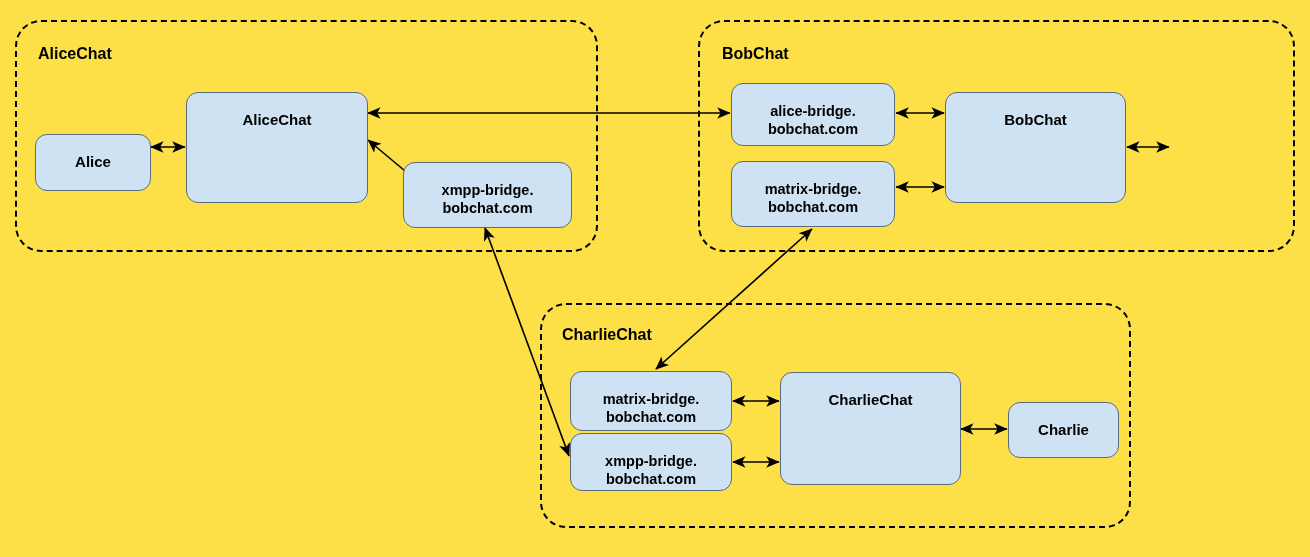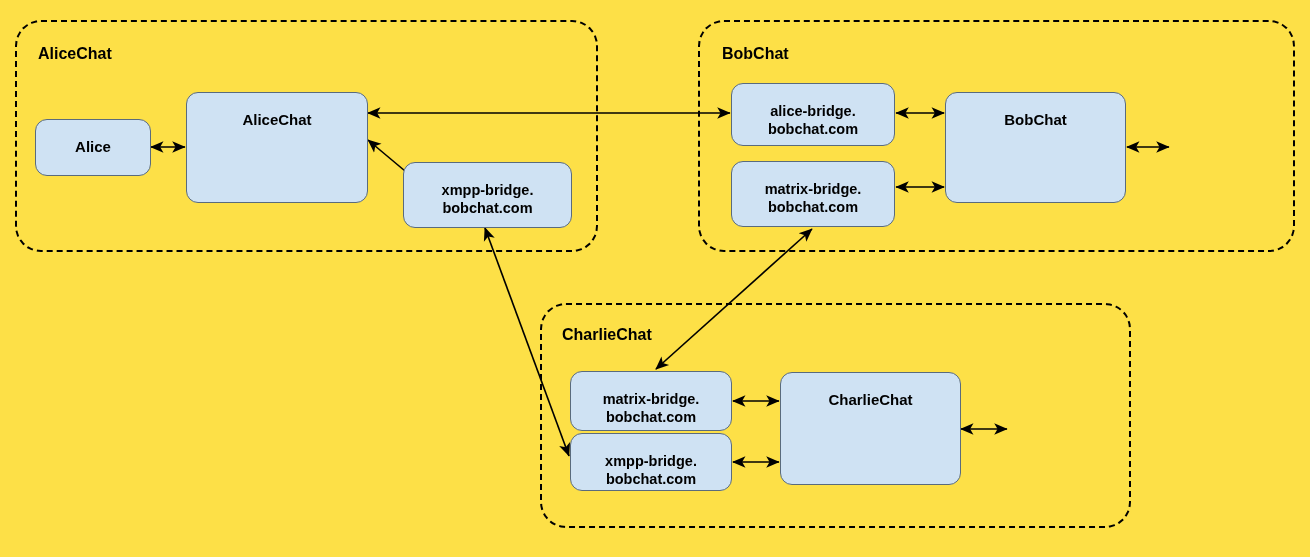--- a/index.html
+++ b/index.html
@@ -99,21 +99,21 @@
 
   <div class="group" style="left:15px; top:20px; width:583px; height:232px;"></div>
   <div class="group-label" style="left:38px; top:46px;">AliceChat</div>
 
   <div class="group" style="left:698px; top:20px; width:597px; height:232px;"></div>
   <div class="group-label" style="left:722px; top:46px;">BobChat</div>
 
   <div class="group" style="left:540px; top:303px; width:591px; height:225px;"></div>
   <div class="group-label" style="left:562px; top:327px;">CharlieChat</div>
 
-  <div class="node" style="left:35px; top:119px; width:116px; height:57px;">
+  <div class="node" style="left:35px; top:134px; width:116px; height:57px;">
     <span class="lbl">Alice</span>
   </div>
 
   <div class="node" style="left:186px; top:92px; width:182px; height:111px;">
     <span class="lbl">AliceChat</span>
   </div>
 
   <div class="node small" style="left:403px; top:162px; width:169px; height:66px;">
     <span class="lbl">xmpp-bridge.
 bobchat.com</span>
@@ -141,14 +141,17 @@
 
   <div class="node small" style="left:570px; top:433px; width:162px; height:58px;">
     <span class="lbl">xmpp-bridge.
 bobchat.com</span>
   </div>
 
   <div class="node" style="left:780px; top:372px; width:181px; height:113px;">
     <span class="lbl">CharlieChat</span>
   </div>
 
+  <div class="node" style="left:1008px; top:402px; width:111px; height:56px;">
+    <span class="lbl">Charlie</span>
+  </div>
 
 </div>
 
 </body></html>

